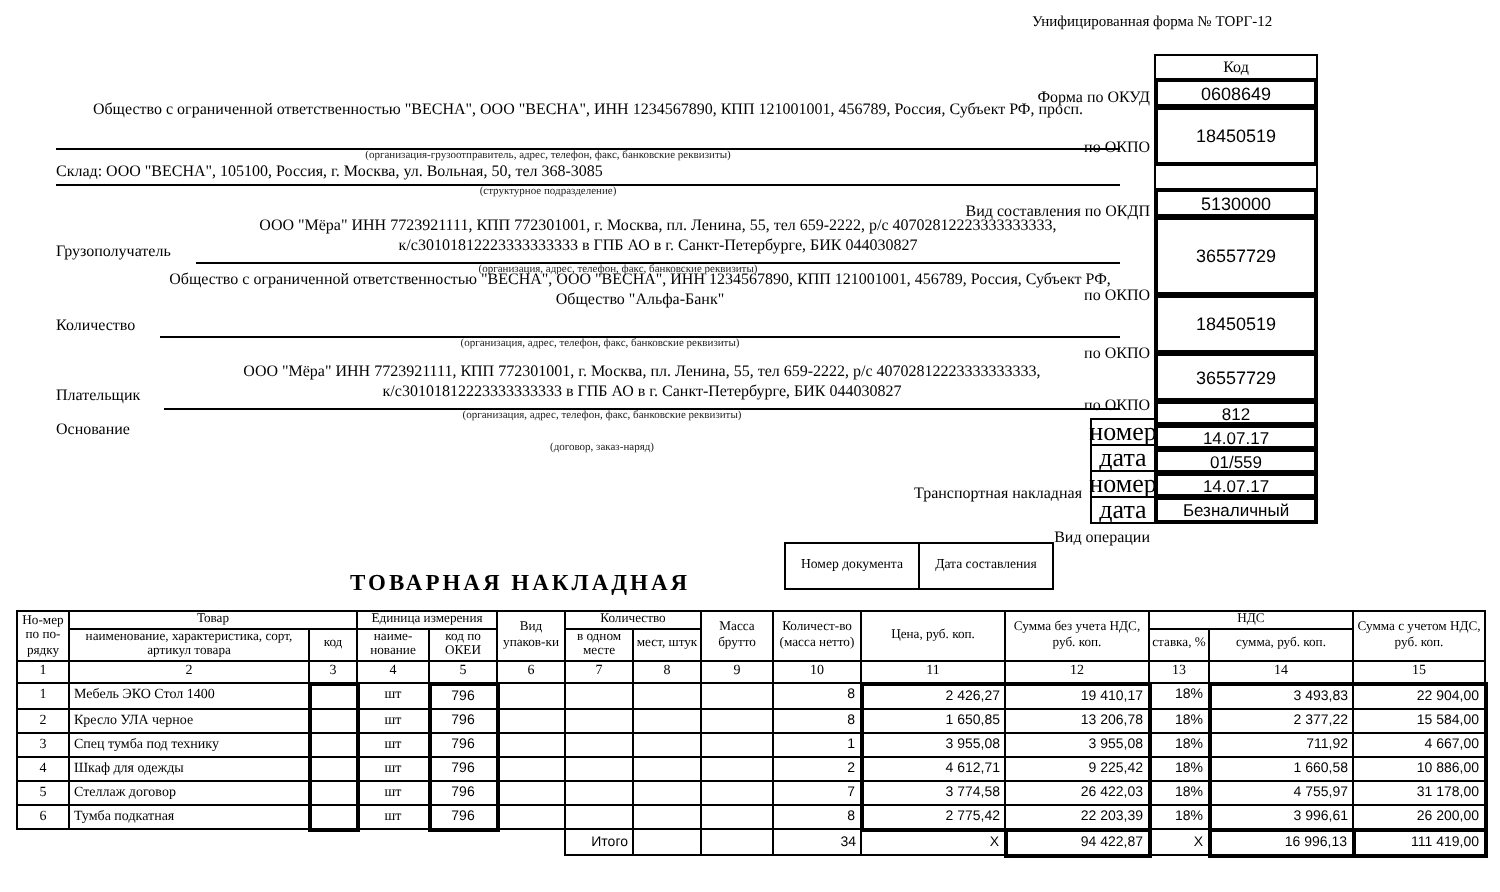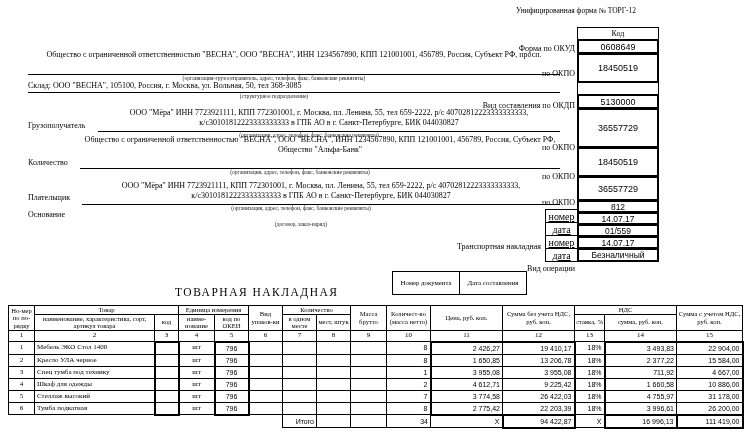--- a/index.html
+++ b/index.html
@@ -14,30 +14,30 @@
 
   
   .codes{position:absolute;left:577px;top:28px;width:82px;}
   .cbox{box-sizing:border-box;width:82px;border:1px solid #000;margin-top:-1px;
         display:flex;align-items:center;justify-content:center;
         font-family:"Liberation Sans", sans-serif;font-size:9px;}
   .cbox.thick{border-width:2px;}
   .cbox.hdr{font-family:"Liberation Serif", serif;font-size:8px;}
   .rlabel{position:absolute;text-align:right;font-size:8px;line-height:9px;}
   .mcell{position:absolute;box-sizing:border-box;border:1px solid #000;
-         display:flex;align-items:center;justify-content:center;font-size:10px;text-decoration:underline;}
+         display:flex;align-items:center;justify-content:center;font-size:13px;}
 
   
   .dn{position:absolute;left:392px;top:271px;border-collapse:collapse;}
   .dn th{border:1px solid #000;font-weight:normal;font-size:6.8px;line-height:8px;
          width:66px;height:22px;text-align:center;vertical-align:middle;padding:0;}
   .dn td{border:2px solid #000;height:14px;text-align:center;
          font-family:"Liberation Sans", sans-serif;font-size:9px;padding:0;}
 
-  .title{position:absolute;left:175px;top:286px;font-size:11.5px;font-weight:normal;
+  .title{position:absolute;left:175px;top:286px;font-size:11.5px;font-weight:bold;
          letter-spacing:1.5px;}
 
   
   .items{position:absolute;left:8px;top:305px;border-collapse:collapse;
          table-layout:fixed;width:734px;}
   .items th{border:1px solid #000;font-weight:normal;font-size:6.6px;line-height:7.5px;
             text-align:center;vertical-align:middle;padding:0 1px;}
   .items td{border:1px solid #000;font-size:7px;line-height:9px;height:11px;
             padding:0 2px;overflow:hidden;white-space:nowrap;}
   .items .numrow th{height:10px;font-size:7px;}
@@ -261,21 +261,21 @@
           <td></td>
           <td class="r v">2</td>
           <td class="r v thkL">4 612,71</td>
           <td class="r v thkR">9 225,42</td>
           <td class="r v">18%</td>
           <td class="r v thkL">1 660,58</td>
           <td class="r v thkR">10 886,00</td>
         </tr>
         <tr>
           <td class="c">5</td>
-          <td class="l">Стеллаж высокий</td>
+          <td class="l">Стеллаж договор</td>
           <td class="thkBox"></td>
           <td class="c">шт</td>
           <td class="c v thkBox">796</td>
           <td></td>
           <td></td>
           <td></td>
           <td></td>
           <td class="r v">7</td>
           <td class="r v thkL">3 774,58</td>
           <td class="r v thkR">26 422,03</td>

